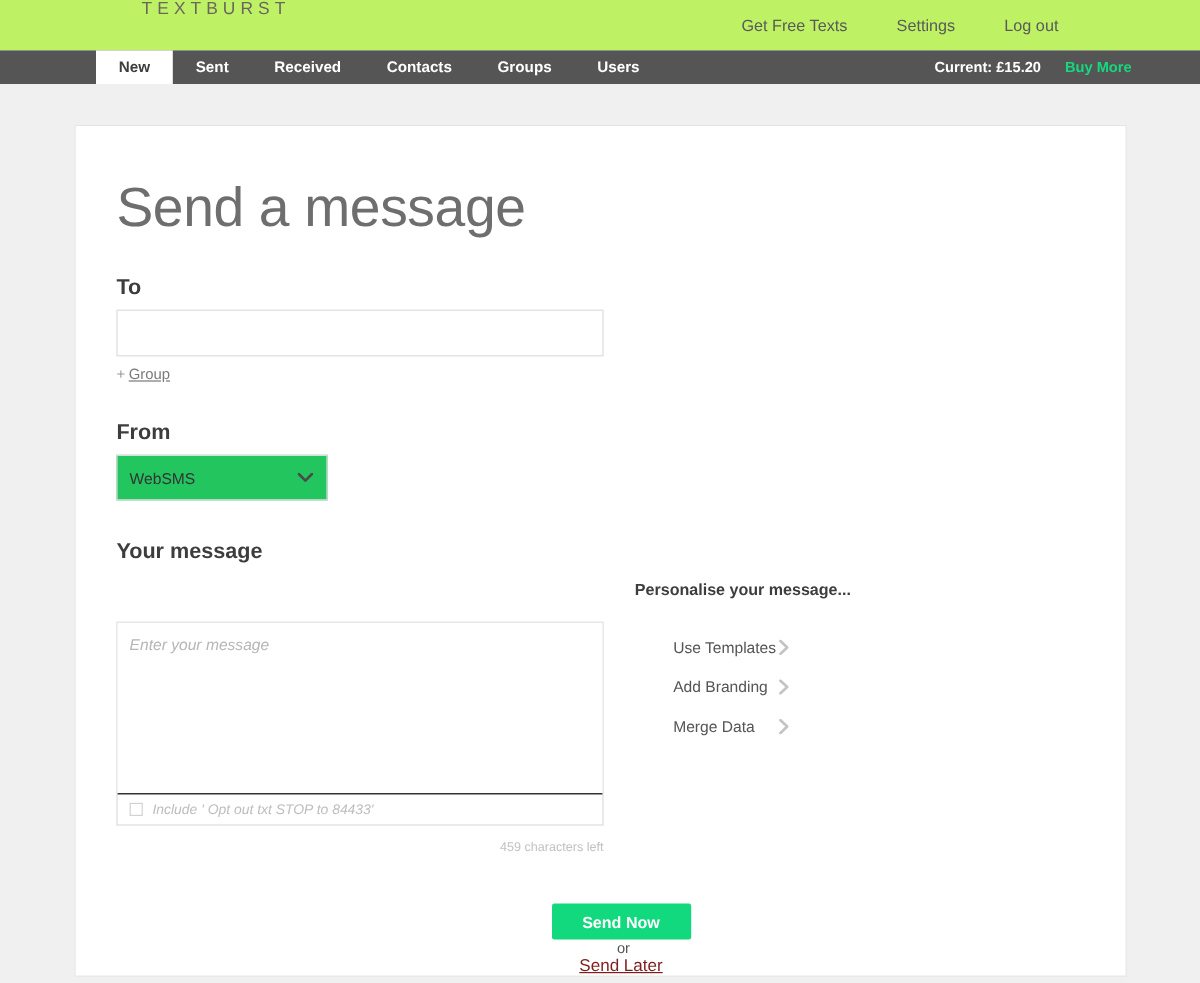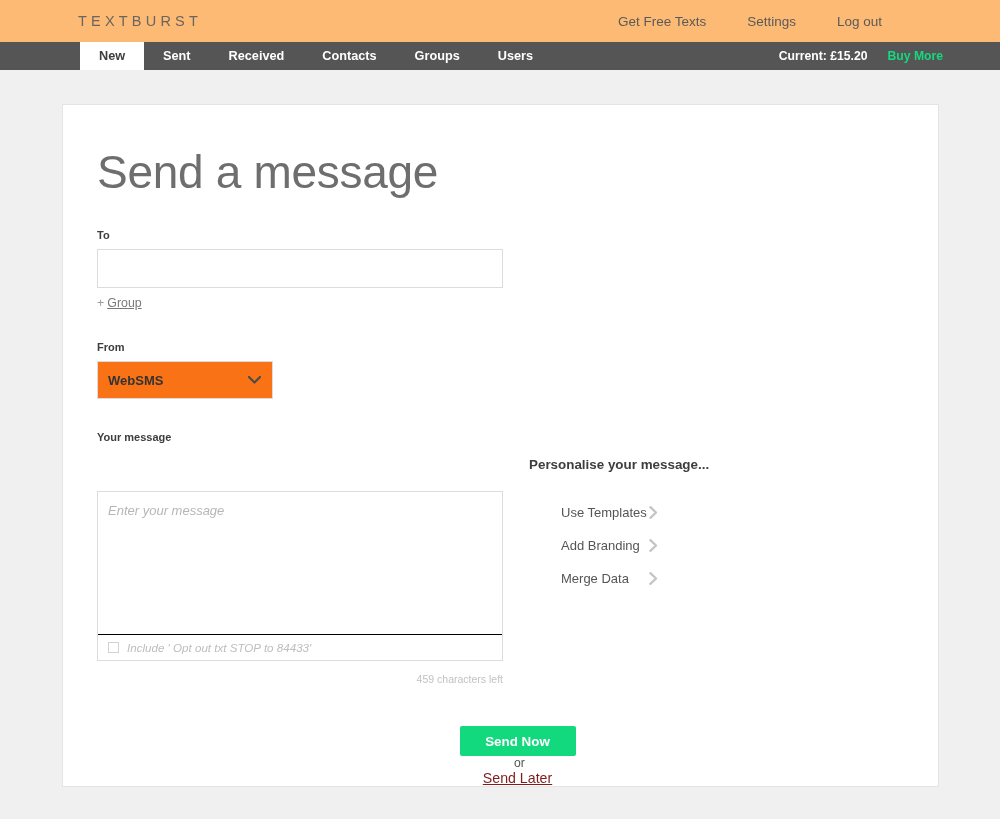--- a/index.html
+++ b/index.html
@@ -7,25 +7,24 @@
     margin: 0; padding: 0;
     width: 1000px; height: 819px;
     background: #f0f0f0;
     font-family: "Liberation Sans", sans-serif;
     -webkit-font-smoothing: antialiased;
   }
 
   
   .topbar {
     height: 42px;
-    background: #fdba74;
-    display: flex;
-    align-items: center;
+    background: #bef264;
+    display: flex;
     justify-content: space-between;
-    padding: 0 0 0 78px;
+    padding: 0 0 0 118px;
   }
   .logo {
     font-size: 14.5px;
     letter-spacing: 4.2px;
     color: #6b6560;
     font-weight: 400;
   }
   .topnav {
     display: flex;
     align-items: center;
@@ -88,21 +87,21 @@
   h1.page-title {
     font-size: 46px;
     font-weight: 300;
     color: #6e6e6e;
     margin: 0 0 34px 0;
     letter-spacing: -0.3px;
     line-height: 1;
   }
 
   .field-label {
-    font-size: 11px;
+    font-size: 18px;
     font-weight: bold;
     color: #3d3d3d;
     margin-bottom: 8px;
   }
 
   .to-input {
     width: 406px;
     height: 39px;
     border: 1px solid #dcdcdc;
     background: #fff;
@@ -128,27 +127,26 @@
   .from-block { margin-top: 31px; }
   .select-wrap {
     position: relative;
     width: 176px;
     height: 38px;
   }
   .select-box {
     width: 176px;
     height: 38px;
     border: 1px solid #dcdcdc;
-    background: #f97316;
+    background: #22c55e;
     display: flex;
     align-items: center;
     padding: 0 10px;
     font-size: 13px;
     color: #333;
-    font-weight: bold;
   }
   .chev-down {
     position: absolute;
     right: 12px; top: 50%;
     transform: translateY(-50%);
     width: 13px; height: 8px;
   }
 
   .message-block { margin-top: 32px; }
 

